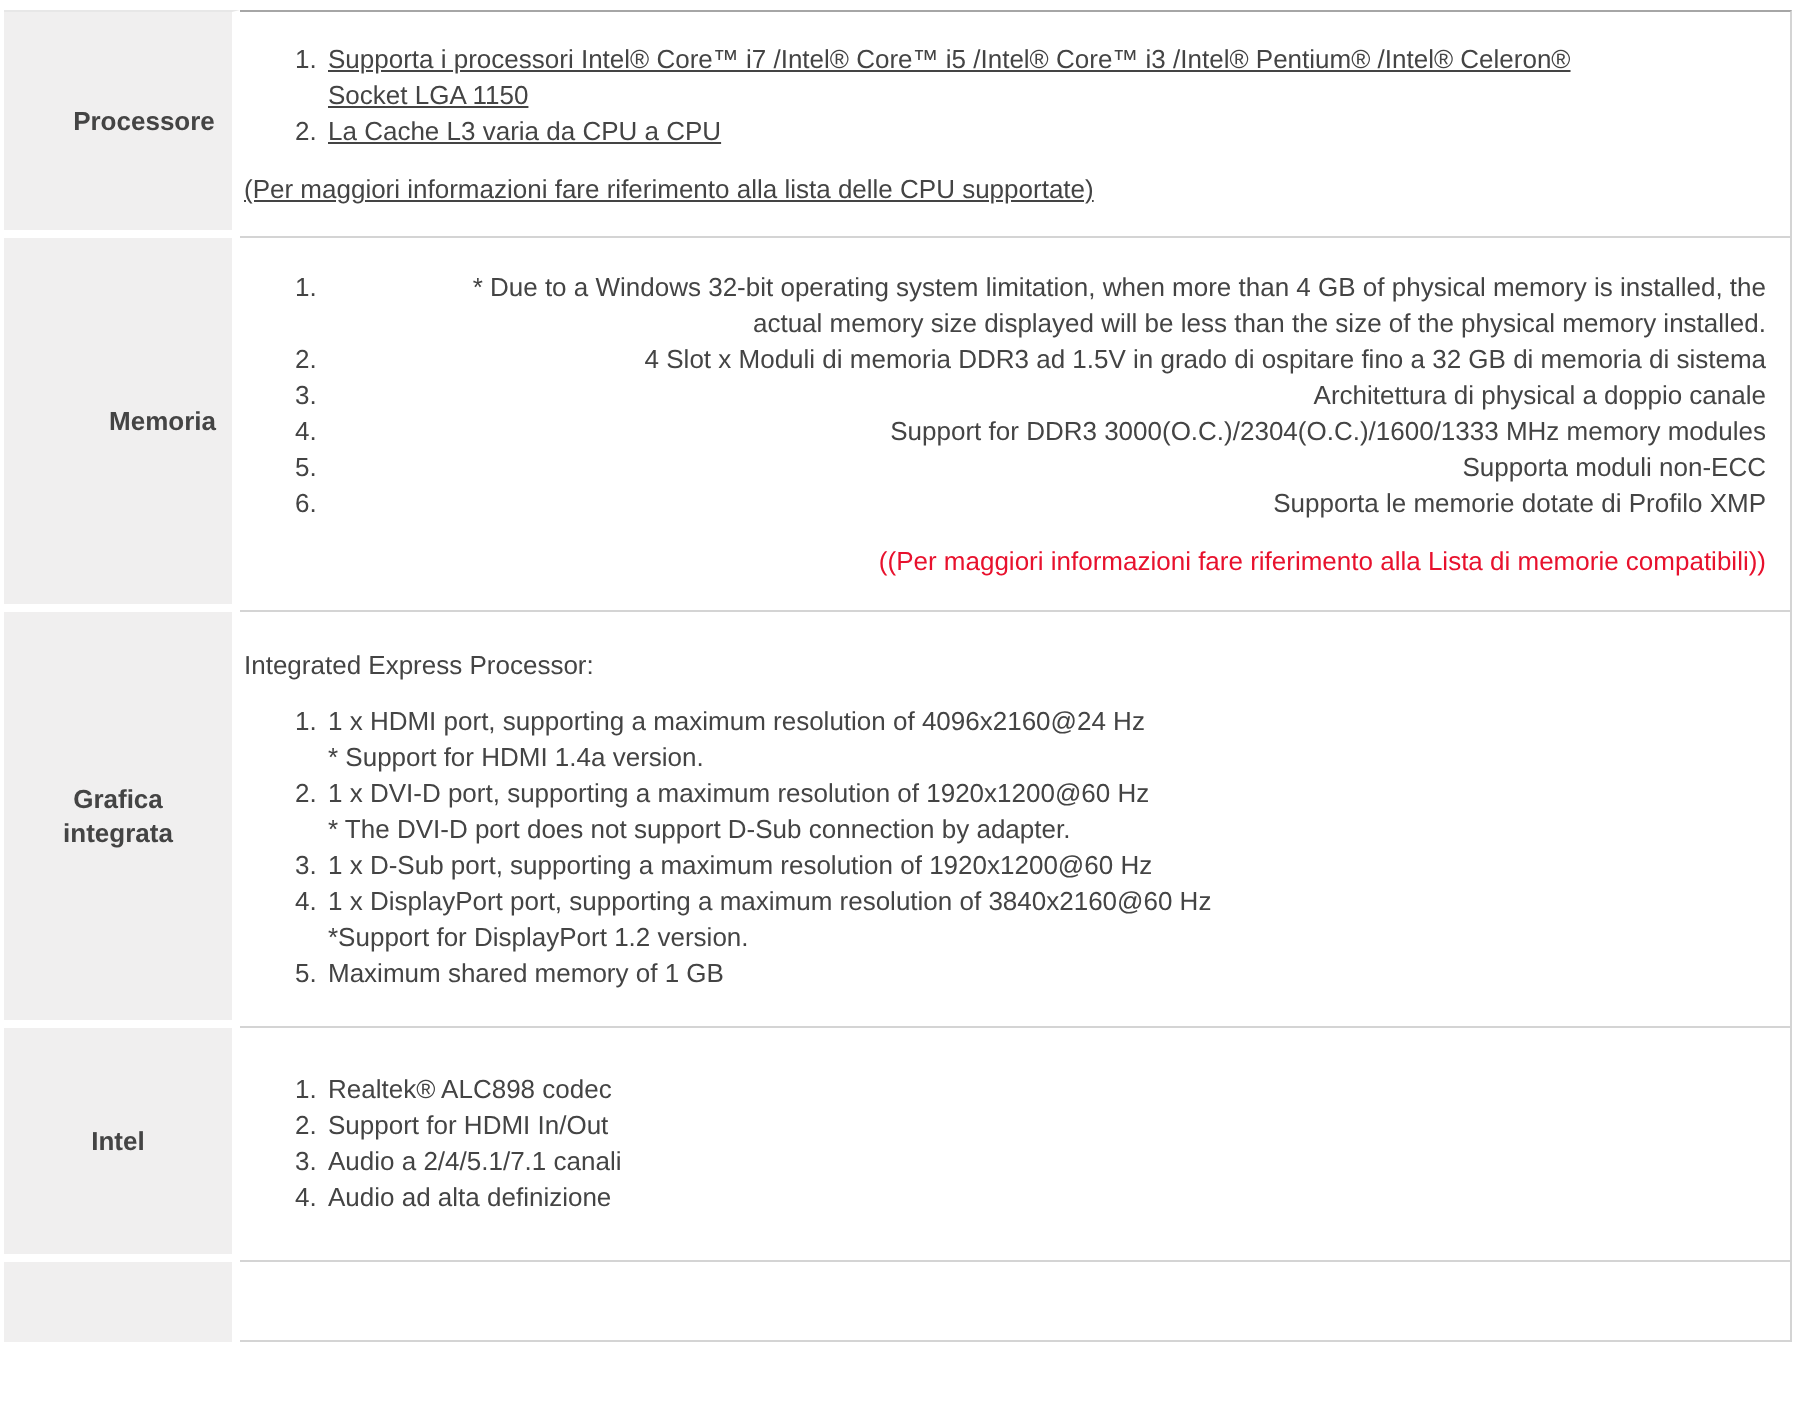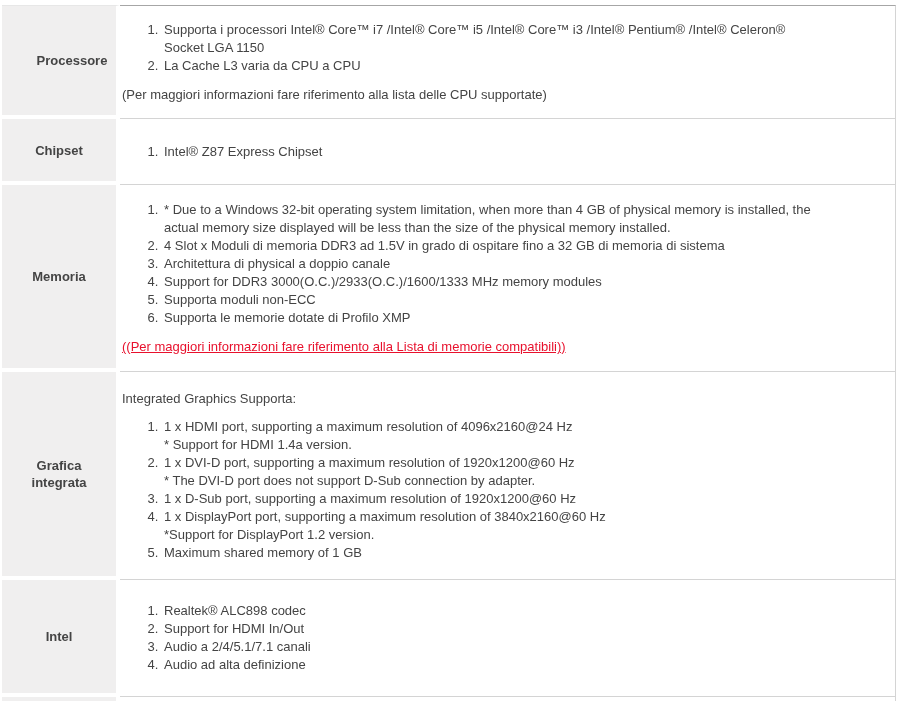--- a/index.html
+++ b/index.html
@@ -37,85 +37,77 @@
   }
   tr:first-child td.label { border-top: 1px solid #e7e7e7; padding-left: 34px; }
   tr:last-child td.label { border-bottom: none; }
   td.content {
     background: #ffffff;
     border-bottom: 1px solid #d4d4d4;
     border-right: 1px solid #d4d4d4;
     vertical-align: middle;
     padding: 2px 12px 2px 2px;
   }
-  tr:first-child td.content { border-top: 1px solid #a6a6a6; }
+  tr:first-child td.content { border-top: 1px solid #a6a6a6; text-decoration: underline; }
   tr.r1 td { height: 114px; }
   tr.r2 td { height: 66px; }
-  tr.r3 td { height: 187px; }
+  tr.r3 td { height: 187px; text-align: right; }
   tr.r4 td { height: 208px; }
   tr.r5 td { height: 117px; }
   tr.r6 td { height: 40px; }
   td.content ol {
     margin: 11px 0;
     padding-left: 40px;
   }
   td.content li {
     line-height: 18px;
     padding-left: 2px;
   }
   td.content p {
     margin: 11px 0;
     line-height: 17px;
   }
-  td.content p.red { color: #e8112d; text-decoration: underline; }
+  td.content p.red { color: #e8112d; }
 </style>
 </head>
 <body>
 
 <table class="spec">
   <tbody>
   <tr class="r1">
     <td class="label">Processore</td>
     <td class="content">
           <ol>
             <li>Supporta i processori Intel® Core™ i7 /Intel® Core™ i5 /Intel® Core™ i3 /Intel® Pentium® /Intel® Celeron®<br>Socket LGA 1150</li>
             <li>La Cache L3 varia da CPU a CPU</li>
           </ol>
           <p>(Per maggiori informazioni fare riferimento alla lista delle CPU supportate)</p>
         </td>
   </tr>
 
-  <tr class="r2">
-    <td class="label">Chipset</td>
-    <td class="content">
-          <ol>
-            <li>Intel® Z87 Express Chipset</li>
-          </ol>
-        </td>
-  </tr>
 
   <tr class="r3">
     <td class="label">Memoria</td>
     <td class="content">
           <ol>
             <li>* Due to a Windows 32-bit operating system limitation, when more than 4 GB of physical memory is installed, the<br>actual memory size displayed will be less than the size of the physical memory installed.</li>
             <li>4 Slot x Moduli di memoria DDR3 ad 1.5V in grado di ospitare fino a 32 GB di memoria di sistema</li>
             <li>Architettura di physical a doppio canale</li>
-            <li>Support for DDR3 3000(O.C.)/2933(O.C.)/1600/1333 MHz memory modules</li>
+            <li>Support for DDR3 3000(O.C.)/2304(O.C.)/1600/1333 MHz memory modules</li>
             <li>Supporta moduli non-ECC</li>
             <li>Supporta le memorie dotate di Profilo XMP</li>
           </ol>
           <p class="red">((Per maggiori informazioni fare riferimento alla Lista di memorie compatibili))</p>
         </td>
   </tr>
 
   <tr class="r4">
     <td class="label">Grafica integrata</td>
     <td class="content">
-          <p>Integrated Graphics Supporta:</p>
+          <p>Integrated Express Processor:</p>
           <ol>
             <li>1 x HDMI port, supporting a maximum resolution of 4096x2160@24 Hz<br>* Support for HDMI 1.4a version.</li>
             <li>1 x DVI-D port, supporting a maximum resolution of 1920x1200@60 Hz<br>* The DVI-D port does not support D-Sub connection by adapter.</li>
             <li>1 x D-Sub port, supporting a maximum resolution of 1920x1200@60 Hz</li>
             <li>1 x DisplayPort port, supporting a maximum resolution of 3840x2160@60 Hz<br>*Support for DisplayPort 1.2 version.</li>
             <li>Maximum shared memory of 1 GB</li>
           </ol>
         </td>
   </tr>
 

